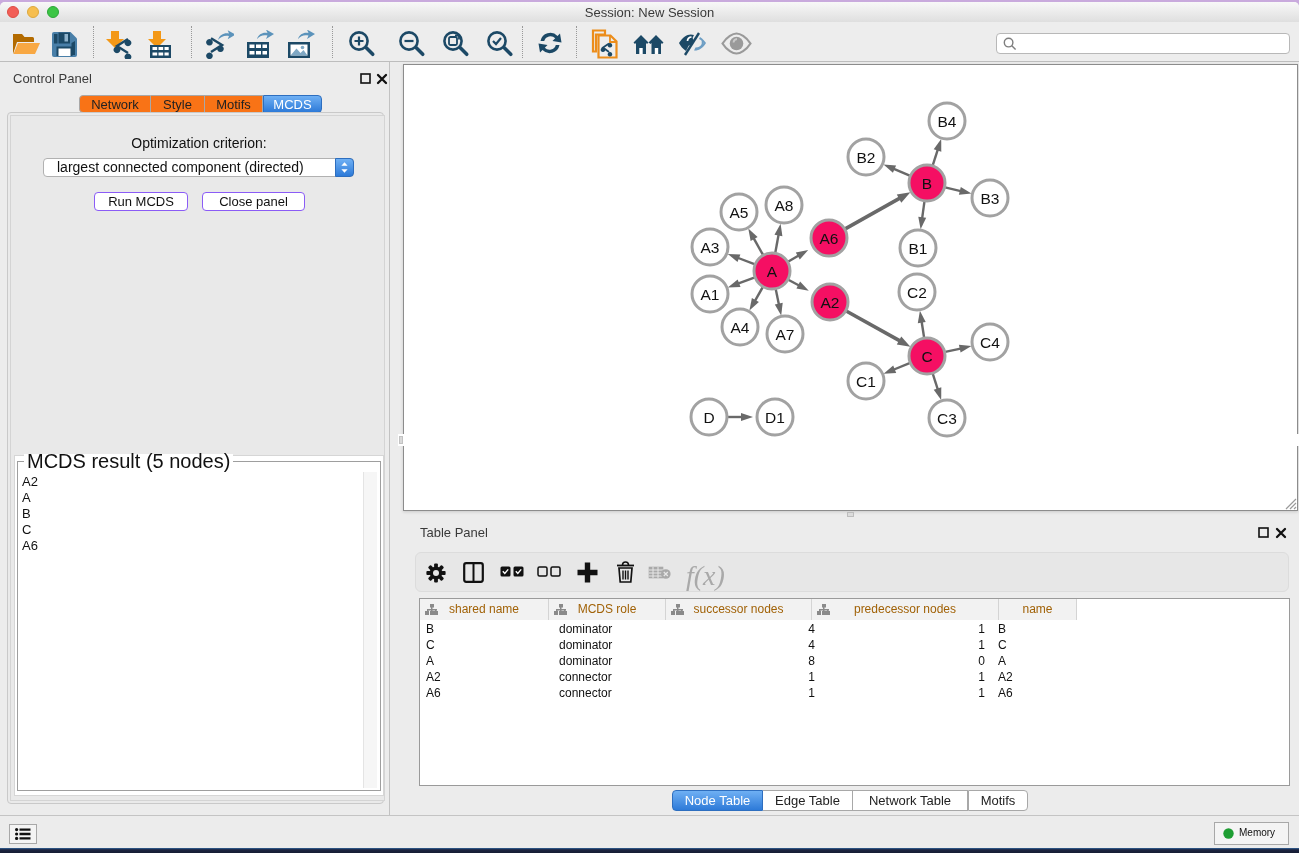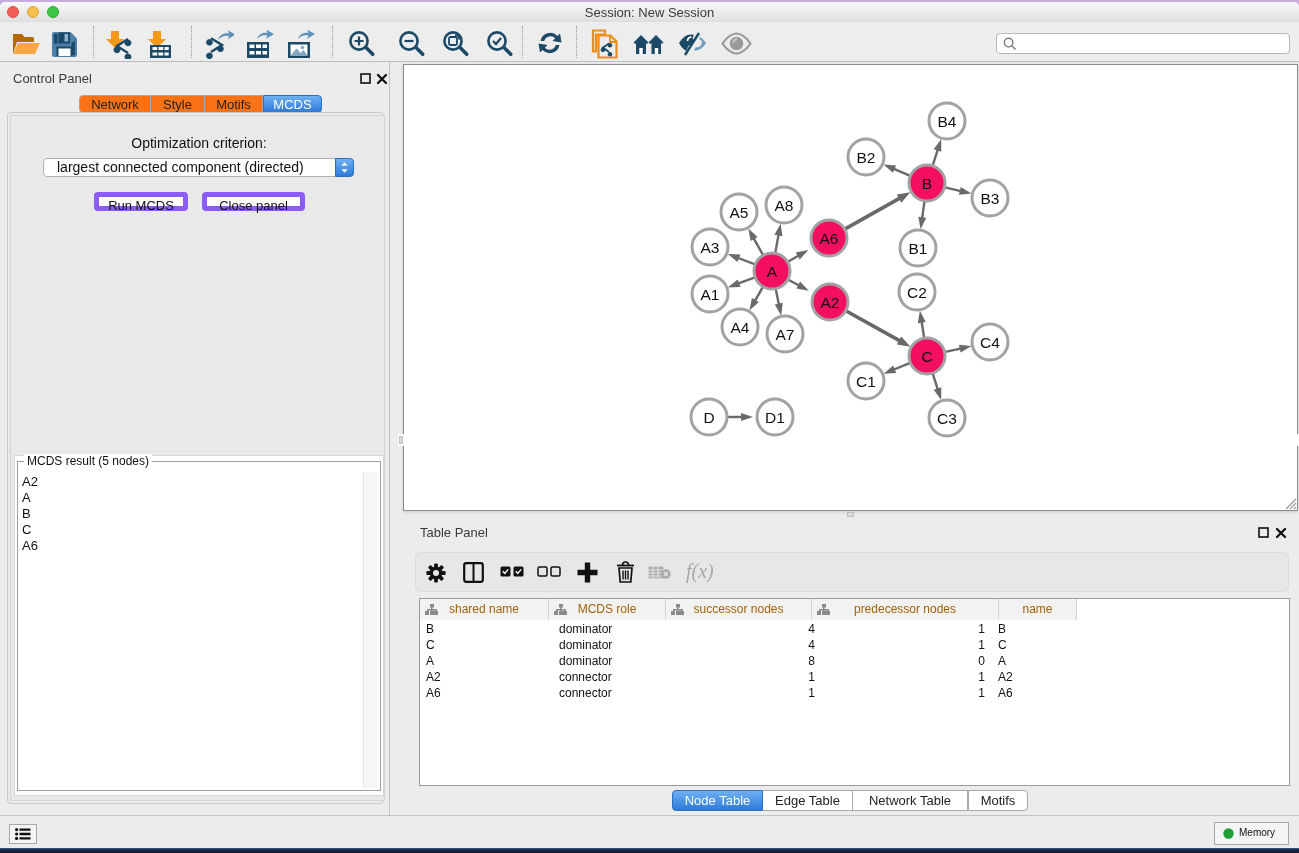--- a/index.html
+++ b/index.html
@@ -17,21 +17,21 @@
 .tsep { position:absolute; top:4px; height:32px; width:0; border-left:1px dotted #999; }
 #searchbox { position:absolute; left:996px; top:11px; width:294px; height:21px; background:#fff; border:1px solid #b8b8b8; border-radius:4px; }
 
 #cpanel { position:absolute; left:0; top:62px; width:390px; height:753px; background:#ececec; border-right:1px solid #c2c2c2; }
 .tab { position:absolute; height:18px; font-size:13px; color:#222; background:#f97316; border:1px solid #a8a8a8; text-align:center; line-height:17px; }
 .tab.active { background:linear-gradient(#6fb0f4,#2d7ad8); color:#fff; border-color:#2d6ebf; }
 #mcdsframe { position:absolute; left:7px; top:112px; width:377px; height:692px; background:#eaeaea; border:1px solid #c9c9c9; border-radius:4px; }
 #mcdsinner { position:absolute; left:10px; top:115px; width:375px; height:686px; background:#e9e9e9; border:1px solid #d4d4d4; }
 #dropdown { position:absolute; left:43px; top:158px; width:311px; height:19px; background:#fff; border:1px solid #b1b1b1; border-radius:4px; font-size:14px; color:#111; line-height:17px; padding-left:13px; }
 #ddbtn { position:absolute; right:-1px; top:-1px; width:19px; height:19px; background:linear-gradient(#6fb0f4,#2d7ad8); border:1px solid #2d6ebf; border-radius:0 4px 4px 0; }
-.btn { position:absolute; height:19px; background:#fff; border:5px solid #8b5cf6; border-radius:4px; font-size:13px; color:#111; text-align:center; line-height:17px; }
+.btn { position:absolute; height:19px; background:#fff; border:1px solid #8b5cf6; border-radius:4px; font-size:13px; color:#111; text-align:center; line-height:17px; }
 #mcdswhite { position:absolute; left:14px; top:455px; width:370px; height:341px; background:#fff; border:1px solid #d6d6d6; }
 #mcdsfs { position:absolute; left:17px; top:461px; width:364px; height:330px; background:#fff; border:1px solid #9e9e9e; }
 
 #netwin { position:absolute; left:403px; top:64px; width:895px; height:447px; border:1px solid #8c8c8c; background:#fff; box-shadow:0 1px 3px rgba(0,0,0,0.15); }
 #nettitle { position:absolute; left:0; top:0; width:100%; height:21px; background:linear-gradient(#f4f4f4,#d2d2d2); border-bottom:1px solid #9a9a9a; }
 
 #ttoolbar { position:absolute; left:415px; top:552px; width:874px; height:40px; background:#e7e7e7; border:1px solid #dcdcdc; border-radius:6px; }
 #ttable { position:absolute; left:419px; top:598px; width:871px; height:188px; background:#fff; border:1px solid #9a9a9a; }
 .th { position:absolute; top:0; height:21px; border-right:1px solid #d4d4d4; font-size:12px; color:#a16207; text-align:center; line-height:21px; background:#f2f2f2; }
 .td { position:absolute; font-size:12px; color:#111; white-space:nowrap; }
@@ -184,21 +184,21 @@
 <div id="dropdown">largest connected component (directed)
   <div id="ddbtn"><svg width="17" height="17" viewBox="0 0 17 17">
         <path d="M8.5 3.2 L11.6 6.8 L5.4 6.8 Z" fill="#fff"></path>
         <path d="M8.5 13.8 L11.6 10.2 L5.4 10.2 Z" fill="#fff"></path>
       </svg></div>
 </div>
 <div class="btn" style="left:94px;top:192px;width:94px">Run MCDS</div>
 <div class="btn" style="left:202px;top:192px;width:103px">Close panel</div>
 <div id="mcdswhite"></div>
 <div id="mcdsfs">
-  <div class="abs" style="left:6px;top:-8px;background:#fff;padding:0 3px;font-size:12px;color:#111;line-height:15px">MCDS result (5 nodes)</div>
+  <div class="abs" style="left:6px;top:-8px;background:#fff;padding:0 3px;font-size:20px;color:#111;line-height:15px">MCDS result (5 nodes)</div>
   <div class="abs" style="left:4px;top:12px;font-size:13px;color:#111;line-height:16px">A2<br>A<br>B<br>C<br>A6</div>
   <div class="abs" style="right:3px;top:10px;width:14px;height:316px;background:#f6f6f6;border-left:1px solid #e4e4e4"></div>
 </div>
 <div id="netwin">
   <svg id="graph" width="893" height="424" viewBox="0 0 893 424" style="position:absolute;left:0;top:22px">
 <line x1="359.5" y1="168.7" x2="349.2" y2="150.3" stroke="#696969" stroke-width="2.4"></line>
 <polygon points="344.3,141.6 353.6,150.1 346.6,154.0" fill="#696969"></polygon>
 <line x1="371.1" y1="166.8" x2="374.8" y2="146.5" stroke="#696969" stroke-width="2.4"></line>
 <polygon points="376.6,136.7 378.4,149.2 370.5,147.8" fill="#696969"></polygon>
 <line x1="351.7" y1="177.7" x2="333.0" y2="170.5" stroke="#696969" stroke-width="2.4"></line>
@@ -334,21 +334,21 @@
   <path d="M6.5 4 c0-4 6-4 6 0" stroke="#111" stroke-width="1.6" fill="none"></path>
   <path d="M3 7 h13 l-1.2 14 h-10.6 Z" fill="none" stroke="#111" stroke-width="1.7"></path>
   <path d="M7 9.5 v9 M9.5 9.5 v9 M12 9.5 v9" stroke="#111" stroke-width="1.4"></path>
 </svg>
 <svg class="ico" style="left:648px;top:566px" width="24" height="13" viewBox="0 0 24 13">
   <rect x="0.7" y="0.7" width="14.6" height="11.6" fill="#a9a9a9"></rect>
   <path d="M1 4 h14 M1 7 h14 M1 10 h14 M5 1 v11 M10 1 v11" stroke="#e7e7e7" stroke-width="1"></path>
   <circle cx="17.8" cy="8" r="4.8" fill="#a9a9a9"></circle>
   <path d="M15.8 6 l4 4 m0-4 l-4 4" stroke="#e7e7e7" stroke-width="1.3"></path>
 </svg>
-<div class="abs" style="left:686px;top:560px;width:40px;font-size:20px;color:#a9a9a9;font-family:'Liberation Serif',serif;font-style:italic">f(x)</div>
+<div class="abs" style="left:686px;top:560px;width:40px;font-size:28px;color:#a9a9a9;font-family:'Liberation Serif',serif;font-style:italic">f(x)</div>
 <div id="ttable">
   <div class="th" style="left:0px;width:129px"><span class="hico"></span>shared name</div>
   <div class="th" style="left:129px;width:117px"><span class="hico"></span>MCDS role</div>
   <div class="th" style="left:246px;width:146px"><span class="hico"></span>successor nodes</div>
   <div class="th" style="left:392px;width:187px"><span class="hico"></span>predecessor nodes</div>
   <div class="th" style="left:579px;width:78px">name</div>
   <div class="td" style="left:6px;top:22px;line-height:16.1px">B<br>C<br>A<br>A2<br>A6</div>
   <div class="td" style="left:139px;top:22px;line-height:16.1px">dominator<br>dominator<br>dominator<br>connector<br>connector</div>
   <div class="td" style="left:330px;top:22px;width:65px;text-align:right;line-height:16.1px">4<br>4<br>8<br>1<br>1</div>
   <div class="td" style="left:500px;top:22px;width:65px;text-align:right;line-height:16.1px">1<br>1<br>0<br>1<br>1</div>

